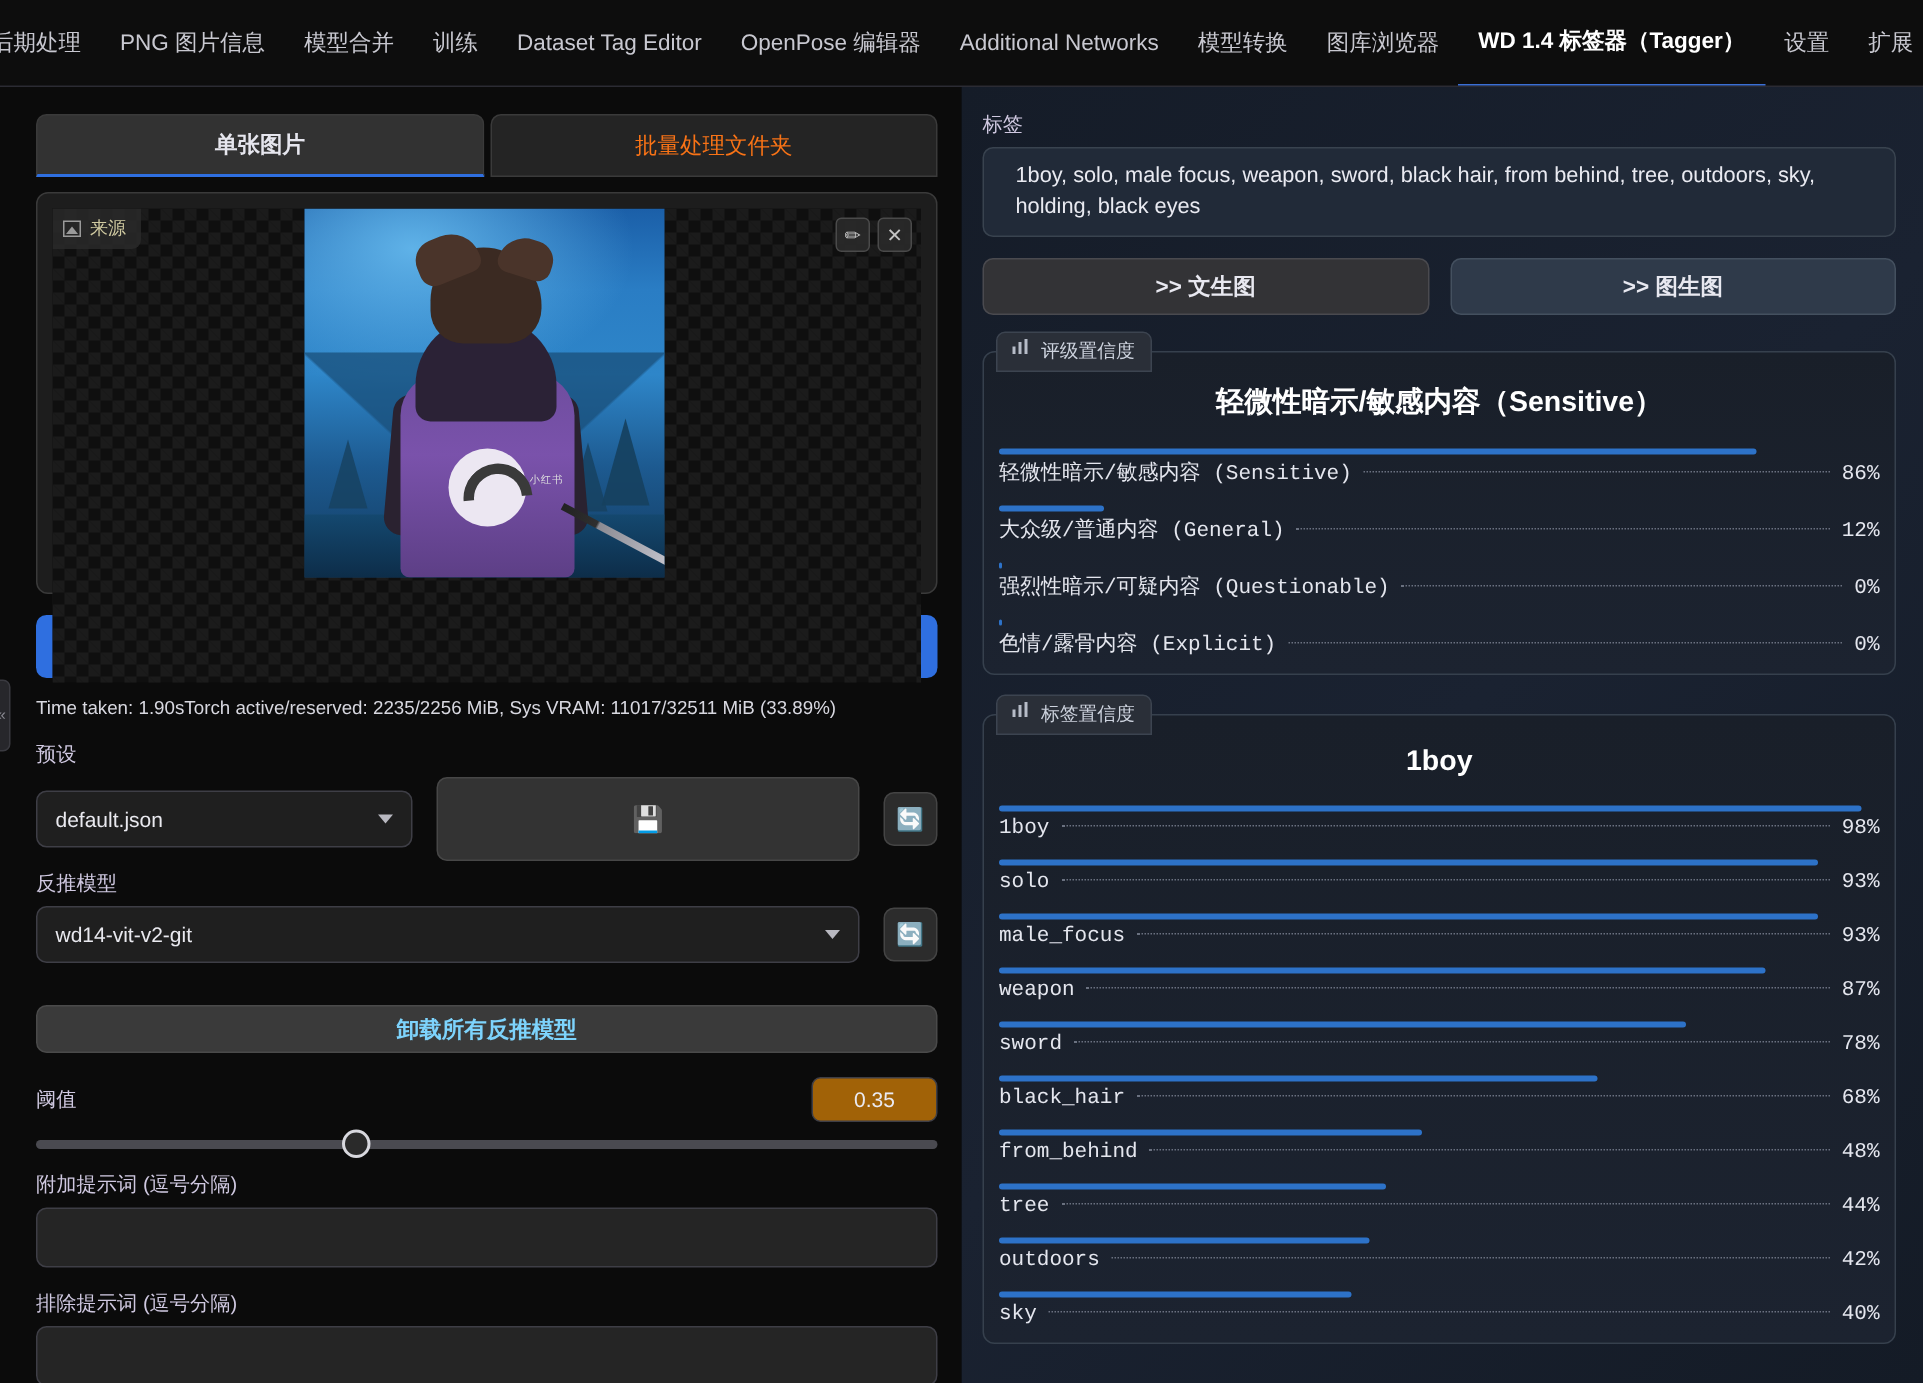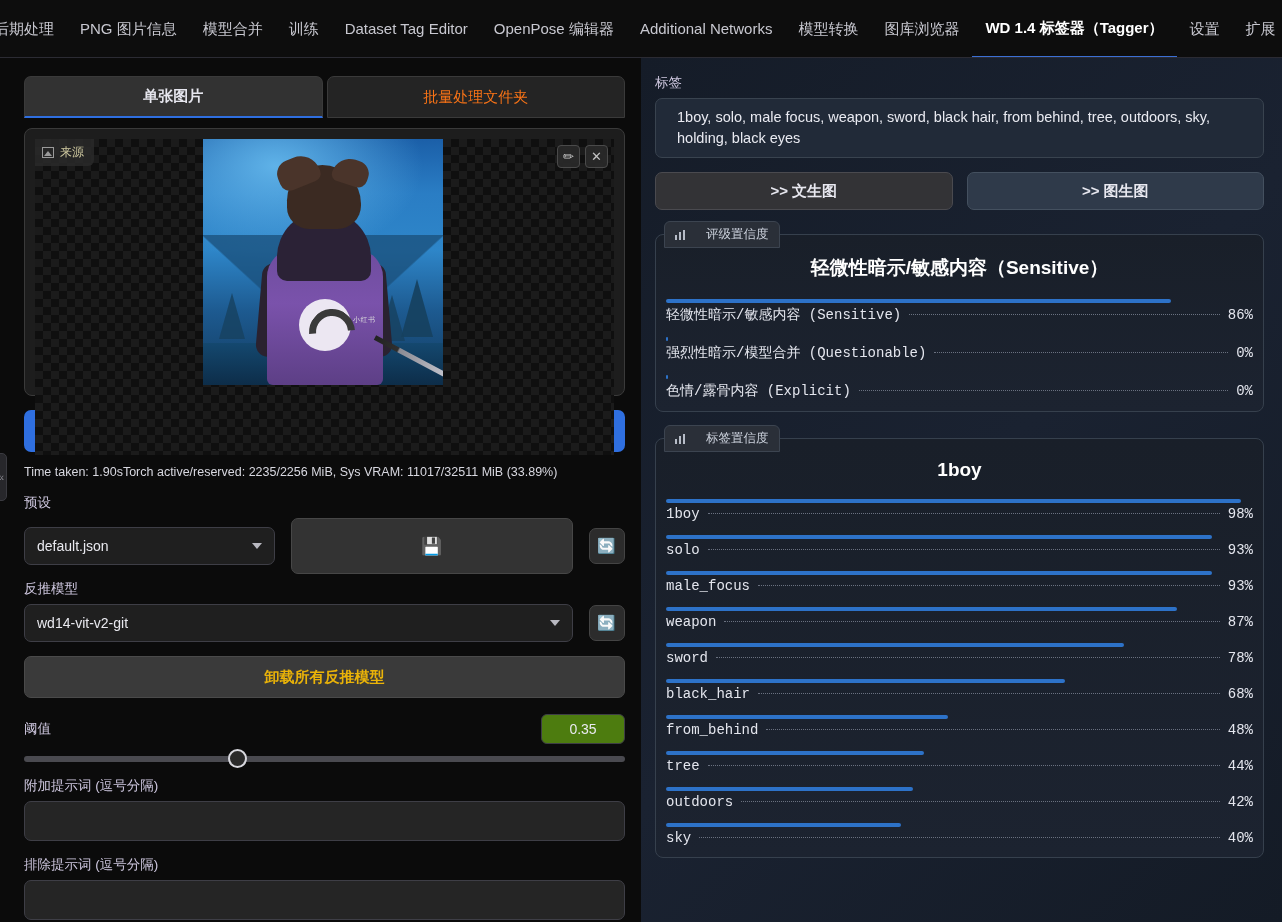--- a/index.html
+++ b/index.html
@@ -227,28 +227,28 @@
     height: 56px; background: #333333; border: 1px solid #474747;
     border-radius: 7px; display: flex; align-items: center; justify-content: center;
     font-size: 17px; cursor: pointer;
   }
   .icon-btn {
     width: 36px; height: 36px; background: #2c2c2c; border: 1px solid #444;
     border-radius: 7px; display:flex; align-items:center; justify-content:center;
     font-size: 15px; cursor: pointer;
   }
   .grey-btn {
-    width: 100%; height: 42px; margin-top: 14px;
+    width: 100%; height: 32px; margin-top: 28px;
     background: #3a3a3a; border: 1px solid #4a4a4a; border-radius: 7px;
-    color: #eab308; font-size: 15px; font-weight: bold; cursor: pointer;
+    color: #7dd3fc; font-size: 15px; font-weight: bold; cursor: pointer;
     font-family: "Liberation Sans", sans-serif;
   }
   .thresh-row { display: flex; align-items: center; justify-content: space-between; margin-top: 16px; }
   .thresh-val {
-    width: 84px; height: 30px; background: #4d7c0f; border: 1px solid #3e3e46;
+    width: 84px; height: 30px; background: #a16207; border: 1px solid #3e3e46;
     border-radius: 6px; color: #eaeaf2; font-size: 14px;
     display:flex; align-items:center; justify-content:center;
   }
   .slider { margin-top: 12px; height: 6px; background: #4a4a50; border-radius: 3px; position: relative; cursor: pointer;}
   .slider .knob {
     position: absolute; left: 34%; top: -7px; width: 19px; height: 19px;
     background: #2a2a2a; border: 2px solid #d8d8de; border-radius: 50%;
   }
   .textbox {
     width: 100%; height: 40px; background: #252525; border: 1px solid #3e3e46;
@@ -277,21 +277,21 @@
     background: linear-gradient(180deg, #191f29, #1c2330);
     position: relative;
     padding: 10px 10px 6px 10px;
   }
   .card-tab {
     position: absolute; left: 8px; top: -14px;
     background: #2a2f38; border: 1px solid #3c4450;
     border-radius: 6px 6px 0 0;
     color: #cdd3de; font-size: 12.5px;
     padding: 4px 10px;
-    display: flex; align-items: center; gap: 20px;
+    display: flex; gap: 8px;
   }
   .bars-icon { display:inline-block; width: 11px; height: 10px; position: relative; }
   .bars-icon i { position:absolute; bottom:0; width:2px; background:#b6bcc7; }
   .bars-icon i:nth-child(1){ left:0; height:5px;}
   .bars-icon i:nth-child(2){ left:4px; height:8px;}
   .bars-icon i:nth-child(3){ left:8px; height:10px;}
   .card-title {
     text-align: center; color: #ffffff; font-size: 19px; font-weight: bold;
     padding: 10px 0 6px 0;
   }
@@ -458,24 +458,34 @@
               <div class="conf-bar" style="width: 86%; background: rgb(45, 114, 200);"></div>
             </div>
             <div class="conf-text">
               <span class="conf-name">轻微性暗示/敏感内容 (Sensitive)</span>
               <span class="conf-dots"></span>
               <span class="conf-pct">86%</span>
             </div>
           </div>
           <div class="conf-row">
             <div class="conf-bar-track">
+              <div class="conf-bar" style="width: 12%; background: rgb(45, 114, 200);"></div>
+            </div>
+            <div class="conf-text">
+              <span class="conf-name">大众级/普通内容 (General)</span>
+              <span class="conf-dots"></span>
+              <span class="conf-pct">12%</span>
+            </div>
+          </div>
+          <div class="conf-row">
+            <div class="conf-bar-track">
               <div class="conf-bar" style="width: 0.4%; background: rgb(45, 114, 200);"></div>
             </div>
             <div class="conf-text">
-              <span class="conf-name">强烈性暗示/模型合并 (Questionable)</span>
+              <span class="conf-name">强烈性暗示/可疑内容 (Questionable)</span>
               <span class="conf-dots"></span>
               <span class="conf-pct">0%</span>
             </div>
           </div>
           <div class="conf-row">
             <div class="conf-bar-track">
               <div class="conf-bar" style="width: 0.4%; background: rgb(45, 114, 200);"></div>
             </div>
             <div class="conf-text">
               <span class="conf-name">色情/露骨内容 (Explicit)</span>

